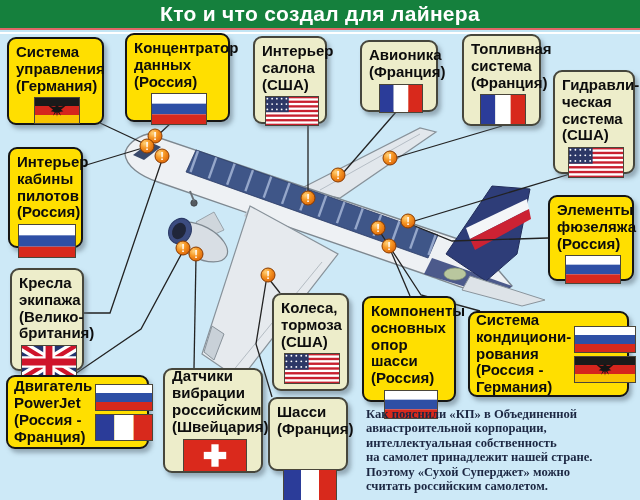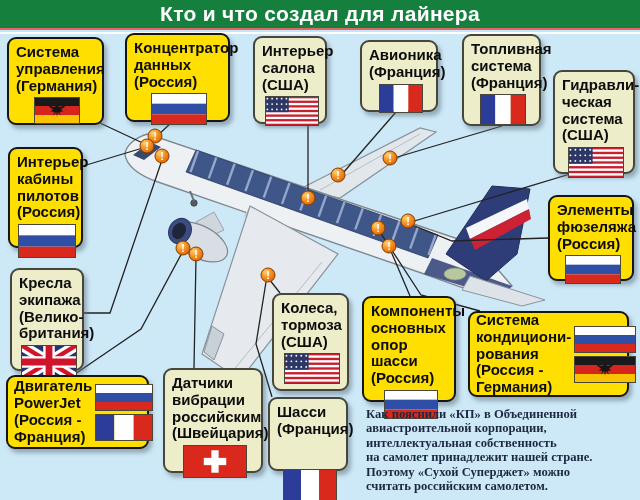--- a/index.html
+++ b/index.html
@@ -359,21 +359,21 @@
           <span class="flag">
             <svg width="58" height="27" viewBox="0 0 58 27">
               <rect width="19.333333333333332" height="27" fill="#2b3c99"></rect>
               <rect x="19.333333333333332" width="19.333333333333332" height="27" fill="#fff"></rect>
               <rect x="38.666666666666664" width="19.333333333333332" height="27" fill="#d8291c"></rect>
               <rect x="0.5" y="0.5" width="57" height="26" fill="none" stroke="#4a463a" stroke-width="1"></rect>
             </svg>
           </span>
         </div>
       </div>
-      <div class="box pale" style="left: 163px; top: 368px; width: 100px; height: 105px;">
+      <div class="box pale" style="left: 163px; top: 368px; width: 100px; height: 105px; justify-content: center;">
         <div class="txt">
           <div>Датчики</div>
           <div>вибрации</div>
           <div>российским</div>
           <div>(Швейцария)</div>
         </div>
         <div class="flags">
           <span class="flag">
             <svg width="64" height="33" viewBox="0 0 64 33">
               <rect width="64" height="33" fill="#da291c"></rect>

